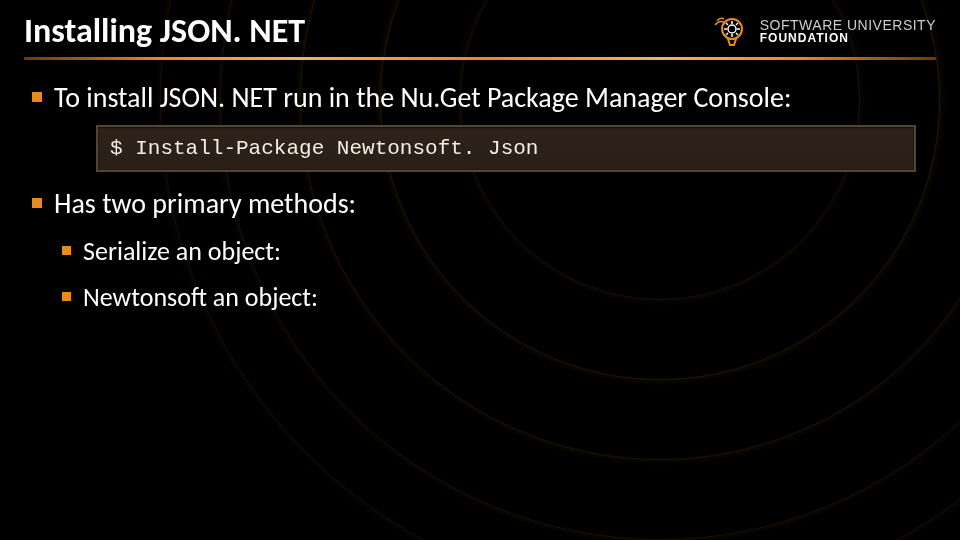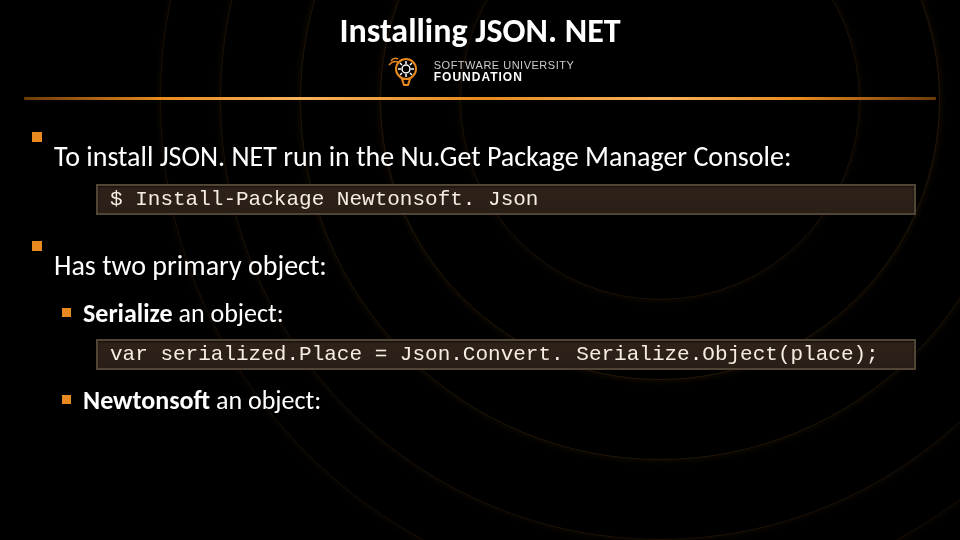--- a/index.html
+++ b/index.html
@@ -38,39 +38,38 @@
     width: 100%;
     height: 100%;
     padding: 10px 24px 20px 24px;
   }
 
   .header {
     display: flex;
     align-items: center;
     justify-content: space-between;
     margin-bottom: 6px;
-    flex-direction: column;
   }
   .title {
     font-size: 34px;
     font-weight: 700;
     color: #fff;
   }
   .logo {
     display: flex;
     align-items: center;
     gap: 8px;
   }
   .logo-icon svg { display:block; }
   .logo-text {
     font-family: "Arial Black", Arial, sans-serif;
     line-height: 1;
     color: #fff;
   }
-  .logo-text .l1 { font-size: 11px; letter-spacing: 0.5px; font-weight: 400; color:#ccc;}
+  .logo-text .l1 { font-size: 14px; letter-spacing: 0.5px; font-weight: 400; color:#ccc;}
   .logo-text .l2 { font-size: 12px; letter-spacing: 1px; font-weight: 900; }
 
   .divider {
     height: 3px;
     width: 100%;
     background: linear-gradient(to right,
       #6b3b0c 0%, #e88a1f 15%, #f6b35c 30%, #e88a1f 50%,
       #f6b35c 70%, #e88a1f 85%, #6b3b0c 100%);
     border-radius: 1px;
     margin-bottom: 20px;
@@ -82,32 +81,32 @@
     gap: 12px;
     margin: 8px 0 10px 0;
   }
   .bullet .sq {
     width: 10px; height: 10px;
     background: #e88a1f;
     margin-top: 12px;
     flex-shrink: 0;
   }
   .bullet.level1 { margin-left: 8px; }
-  .bullet.level1 .txt { font-size: 28px; margin-top: 19px; }
+  .bullet.level1 .txt { font-size: 28px; }
   .bullet.level2 { margin-left: 38px; margin-top: 14px; margin-bottom: 8px;}
   .bullet.level2 .sq { width:9px; height:9px; margin-top:11px; }
   .bullet.level2 .txt { font-size: 26px; }
   .bullet .txt { color: #fff; }
-  .bullet .txt b { font-weight: 700; }
+  .bullet .txt b { font-weight: 400; }
 
   .codebox {
     margin: 10px 0 14px 72px;
     border: 2px solid #514536;
     background: linear-gradient(to bottom, #2e2219 0%, #2a1f17 100%);
-    padding: 2px 12px;
+    padding: 10px 12px;
     font-family: Consolas, "Courier New", monospace;
     font-size: 21px;
     color: #f6eee2;
     white-space: pre;
     box-shadow: 0 1px 2px rgba(0,0,0,.6) inset;
     width: 820px;
     max-width: calc(100% - 80px);
   }
   .codebox.multiline { line-height: 1.3; }
 
@@ -158,29 +157,28 @@
 
   <div class="bullet level1">
     <div class="sq"></div>
     <div class="txt">To install JSON. NET run in the Nu.Get Package Manager Console:</div>
   </div>
 
   <div class="codebox">$ Install-Package Newtonsoft. Json</div>
 
   <div class="bullet level1">
     <div class="sq"></div>
-    <div class="txt">Has two primary object:</div>
+    <div class="txt">Has two primary methods:</div>
   </div>
 
   <div class="bullet level2">
     <div class="sq"></div>
     <div class="txt"><b>Serialize</b><span> an object:</span></div>
   </div>
 
-  <div class="codebox">var serialized.Place = Json.Convert. Serialize.Object(place);</div>
 
   <div class="bullet level2">
     <div class="sq"></div>
     <div class="txt"><b>Newtonsoft</b><span> an object:</span></div>
   </div>
 
 
 </div>
 
 </body></html>

